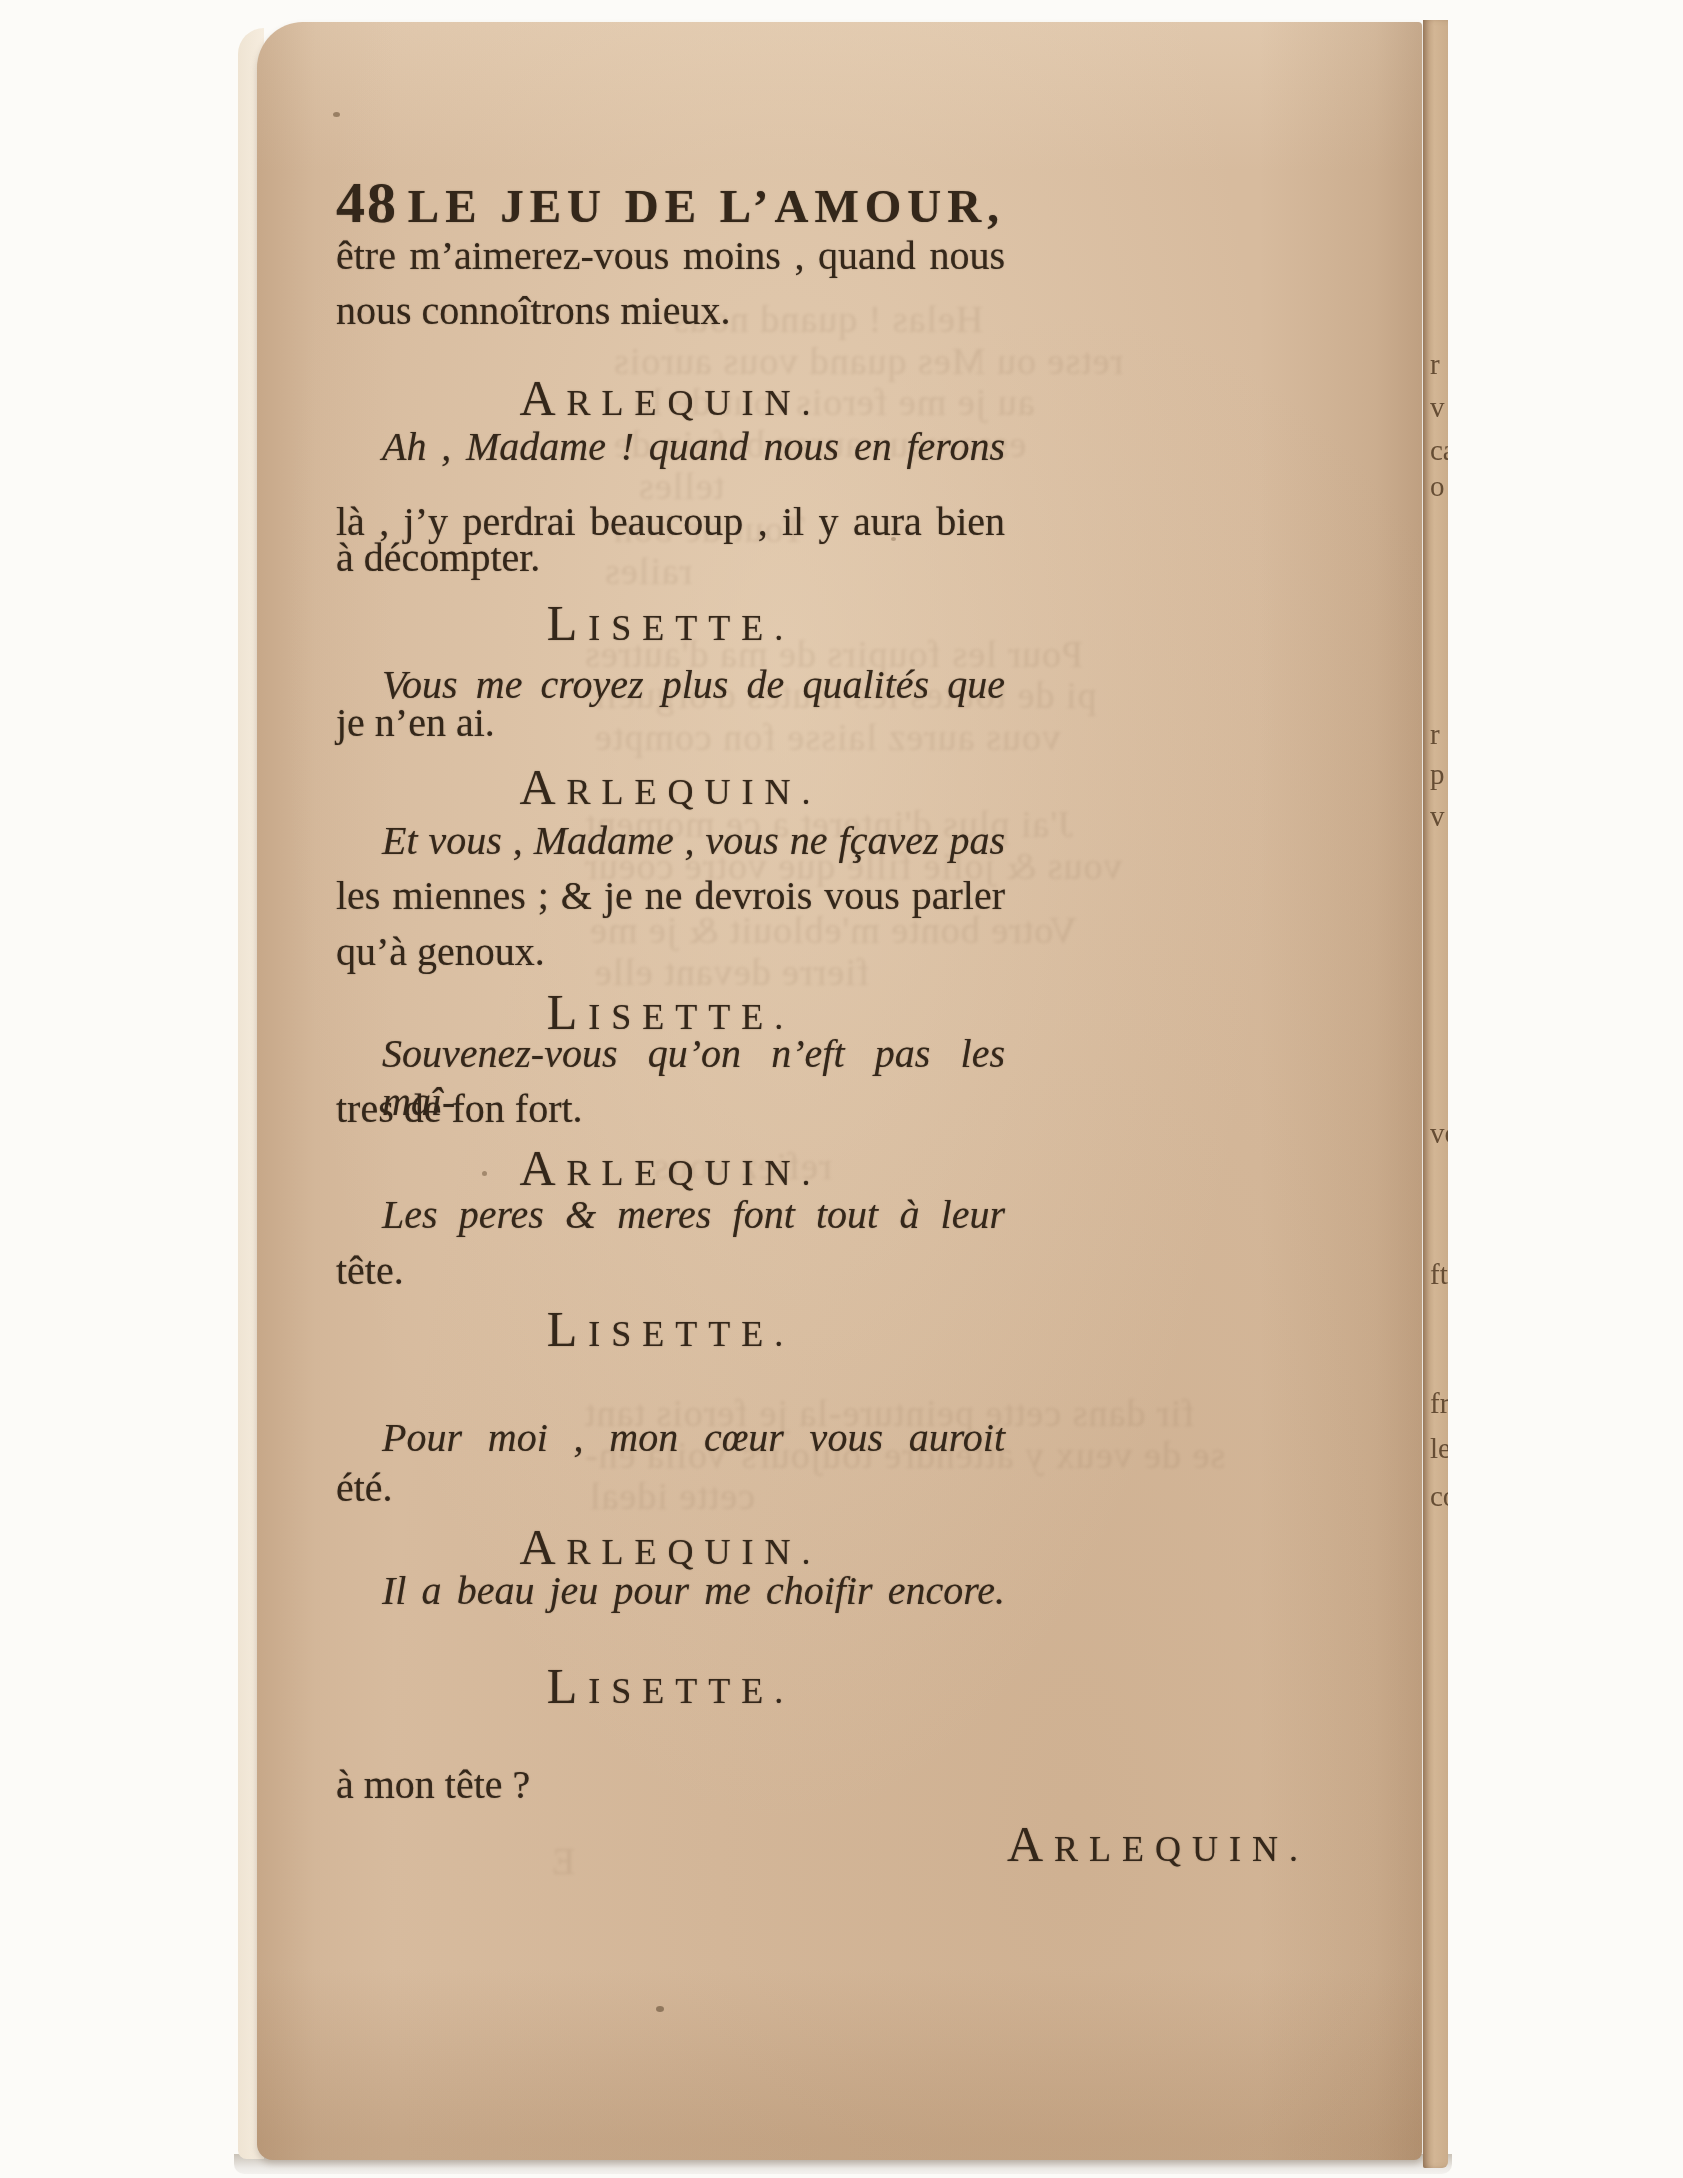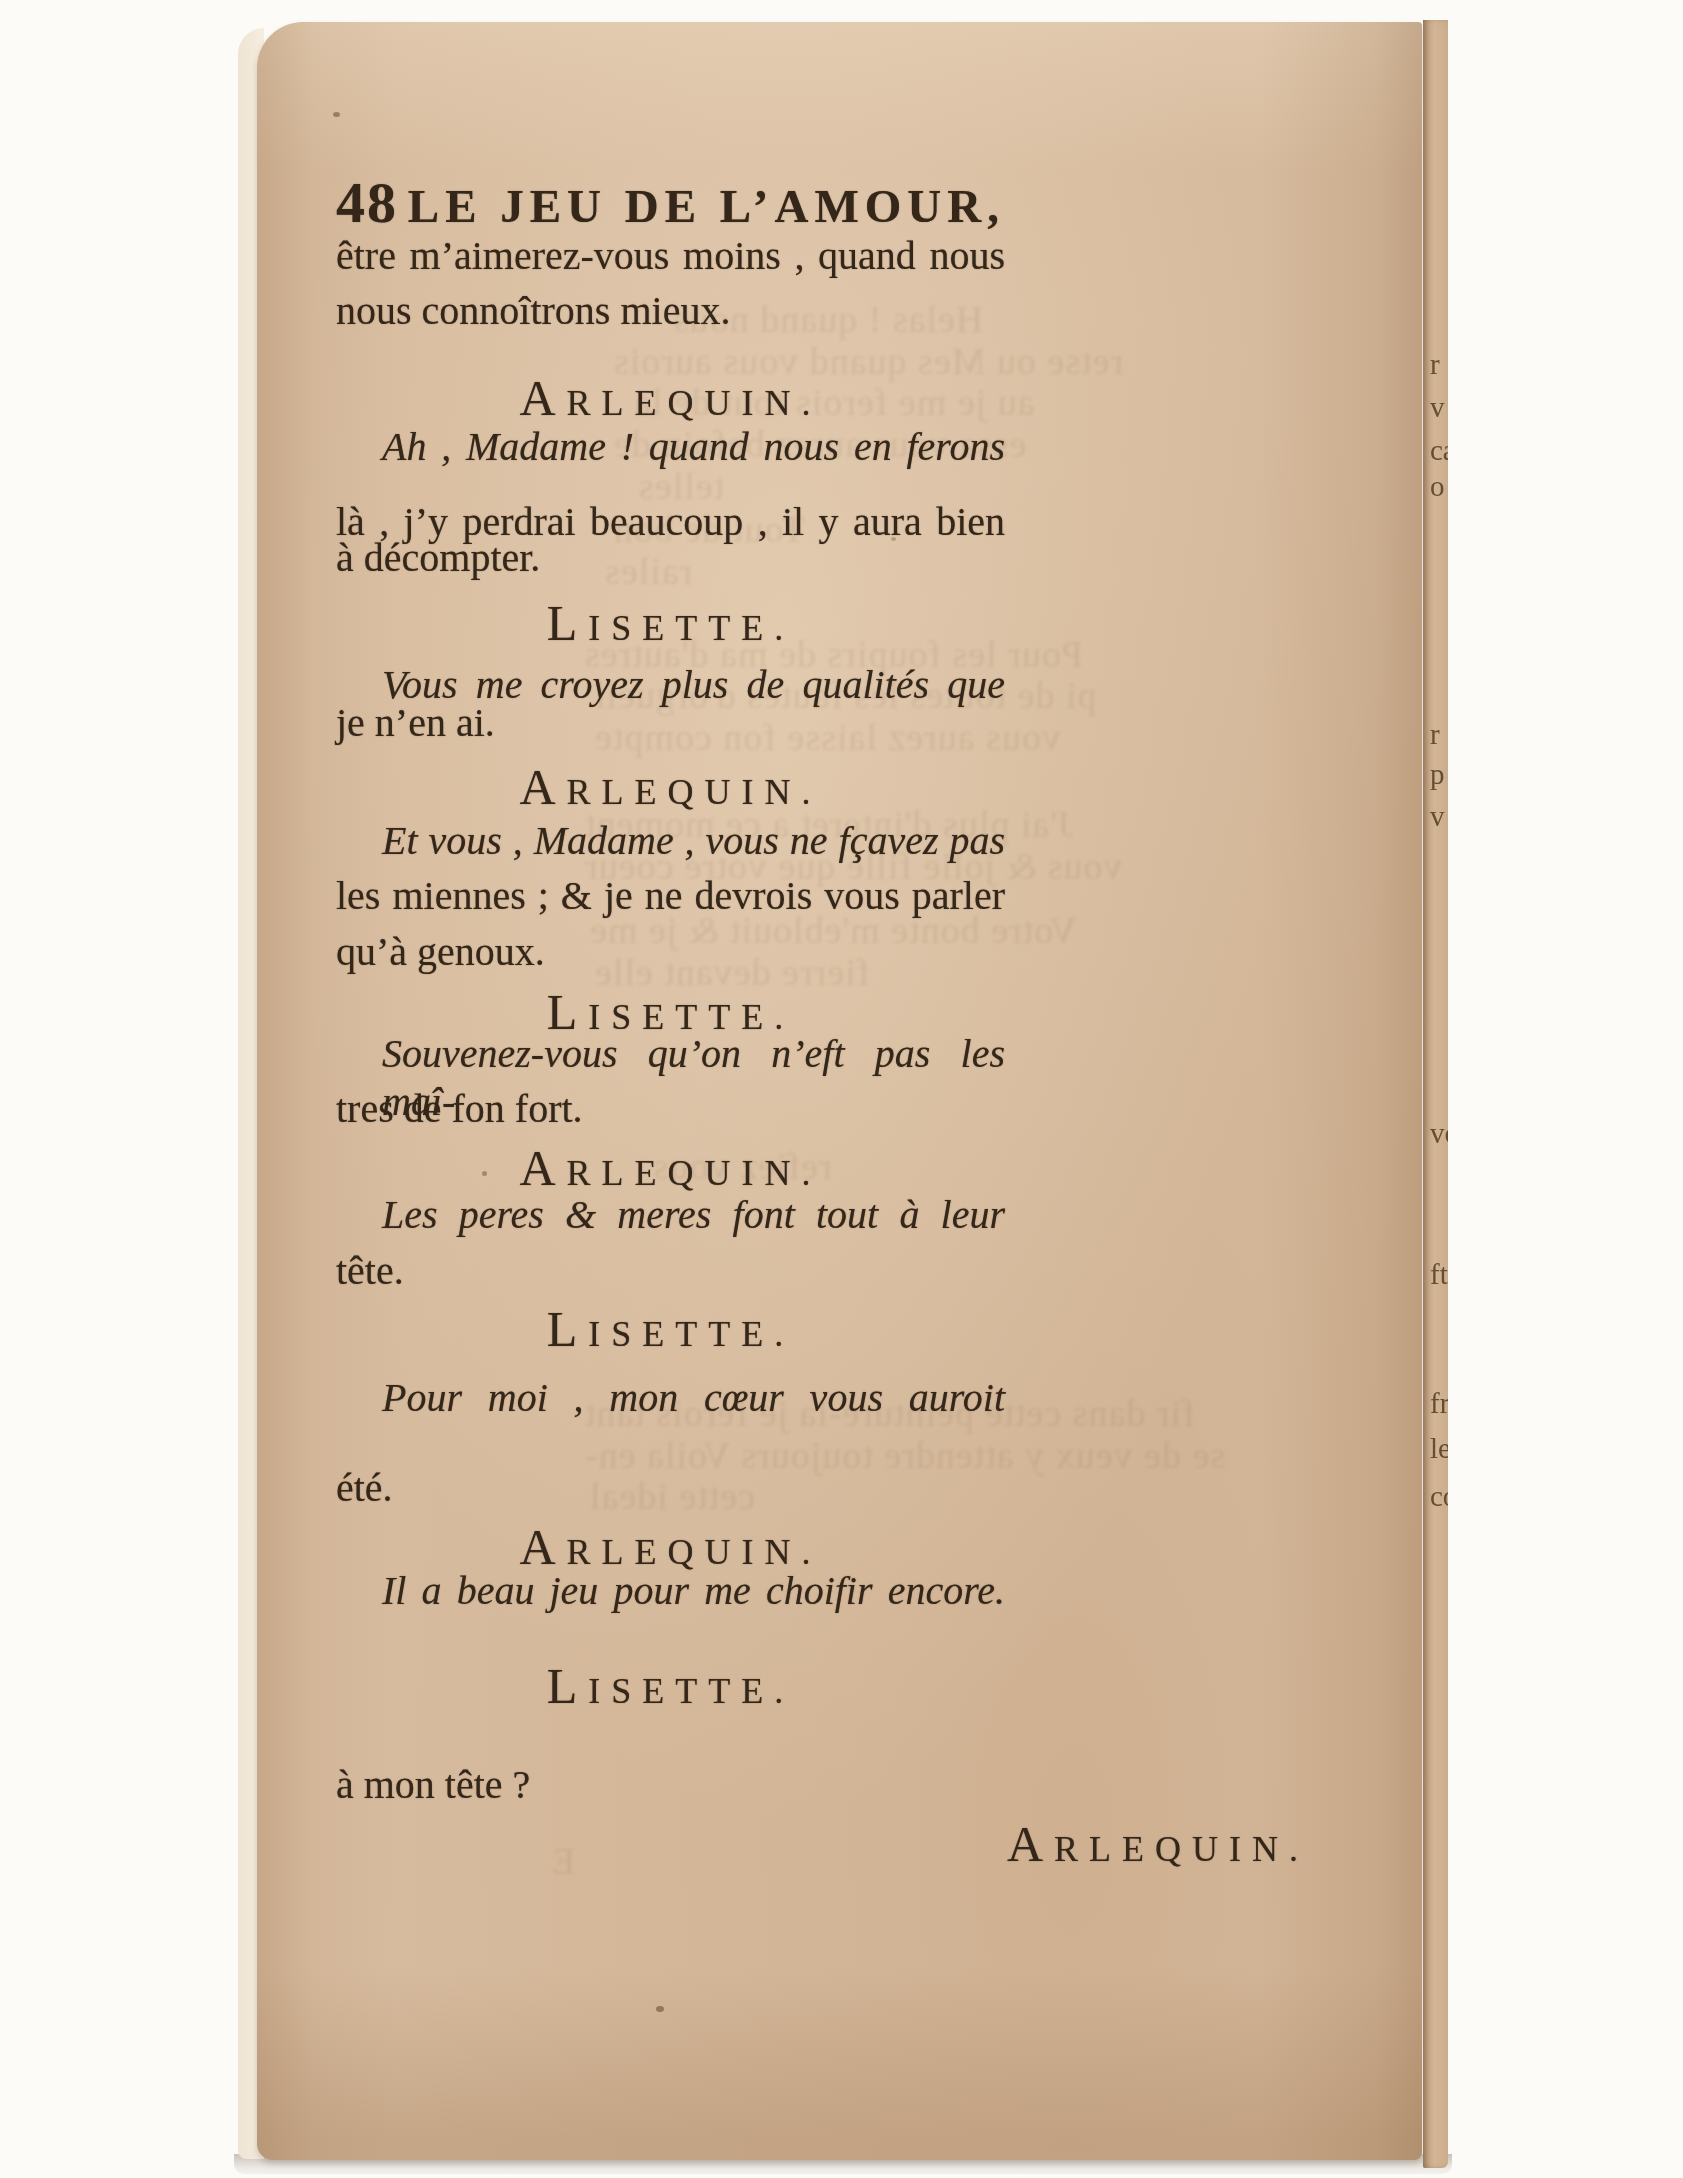--- a/index.html
+++ b/index.html
@@ -103,21 +103,21 @@
 
     <div class="sp ink" style="top:961px">LISETTE.</div>
     <div class="bl j ind ink" style="top:1008px">Souvenez-vous qu’on n’eft pas les maî-</div>
     <div class="bl ink" style="top:1063px">tres de fon fort.</div>
 
     <div class="sp ink" style="top:1117px">ARLEQUIN.</div>
     <div class="bl j ind ink" style="top:1169px">Les peres &amp; meres font tout à leur</div>
     <div class="bl ink" style="top:1225px">tête.</div>
 
     <div class="sp ink" style="top:1278px">LISETTE.</div>
-    <div class="bl j ind ink" style="top:1352px">Pour moi , mon cœur vous auroit</div>
+    <div class="bl j ind ink" style="top:1392px">Pour moi , mon cœur vous auroit</div>
     <div class="bl ink" style="top:1442px">été.</div>
 
     <div class="sp ink" style="top:1496px">ARLEQUIN.</div>
     <div class="bl j ind ink" style="top:1545px">Il a beau jeu pour me choifir encore.</div>
 
     <div class="sp ink" style="top:1635px">LISETTE.</div>
     <div class="bl ink" style="top:1739px">à mon tête ?</div>
 
     <div class="catchword ink">ARLEQUIN.</div>
 

